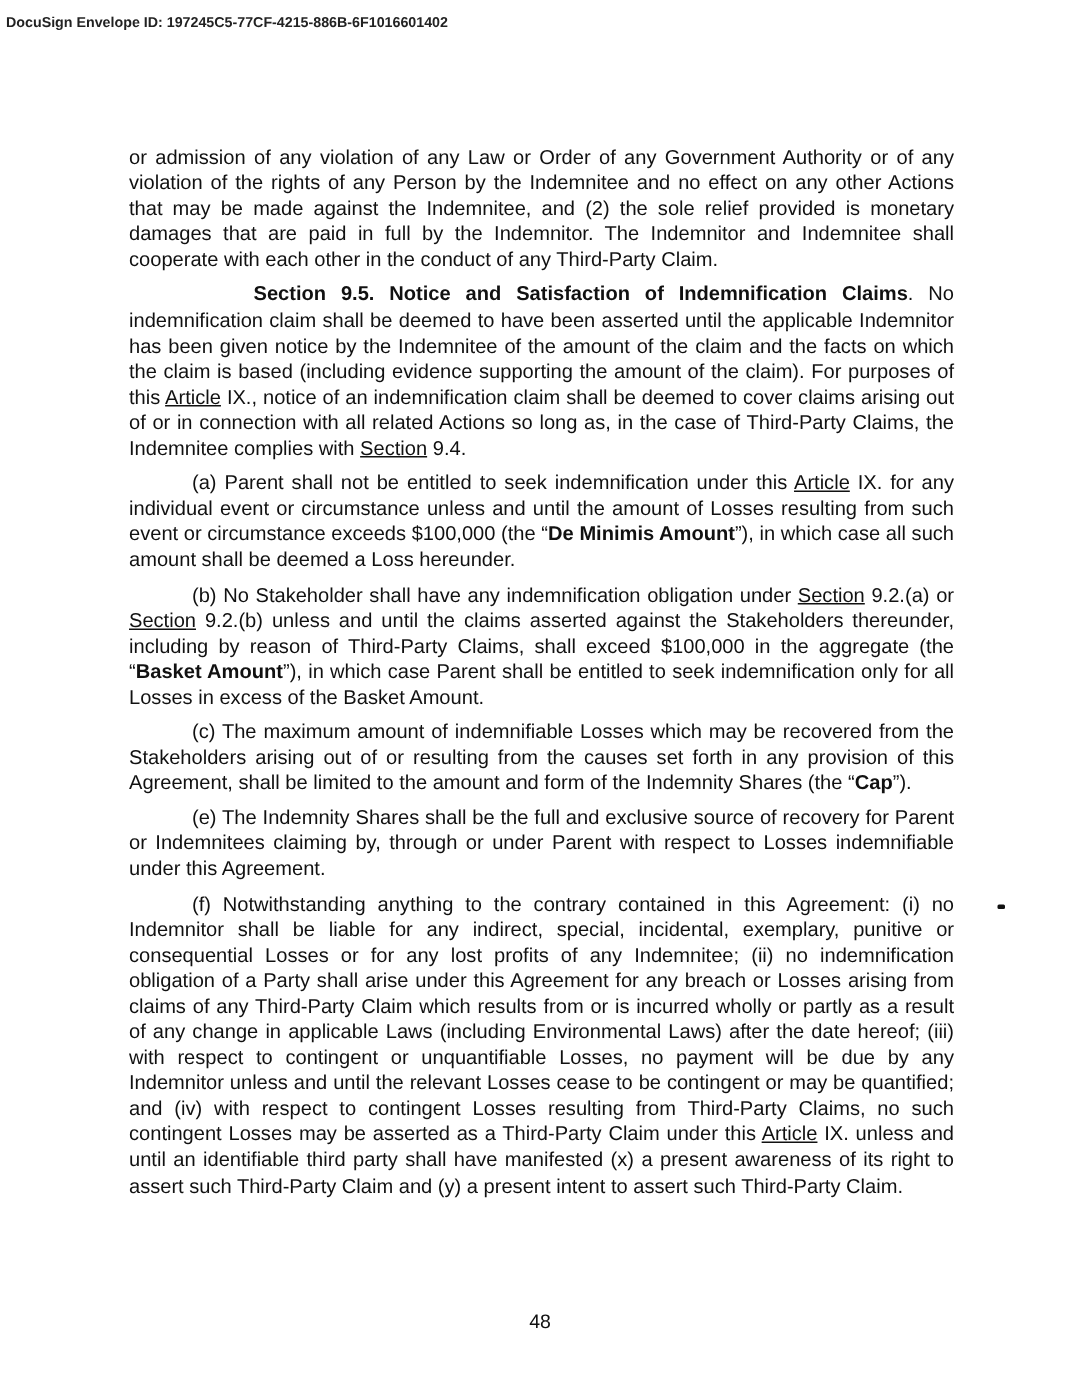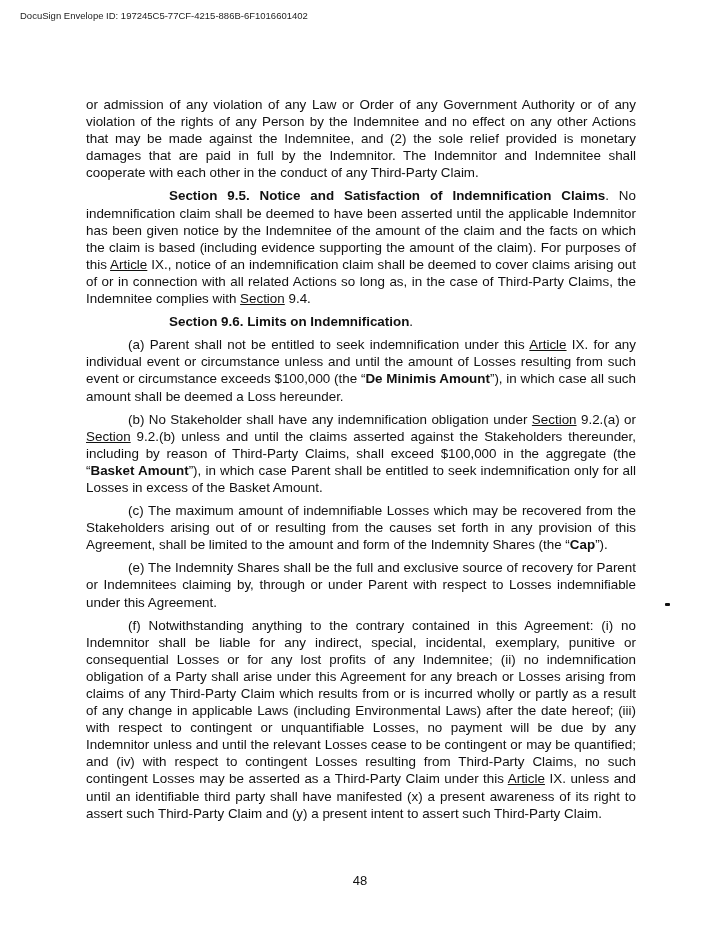--- a/index.html
+++ b/index.html
@@ -1,18 +1,18 @@
 <!DOCTYPE html>
 <html><head>
 <meta charset="utf-8">
 <style>
   html, body { margin: 0; padding: 0; background: #ffffff; }
   body { width: 720px; height: 932px; position: relative; overflow: hidden;
          font-family: "Liberation Sans", sans-serif; color: #111; }
-  .envelope { position: absolute; left: 20px; top: 10px; font-size: 9.5px; color: #222; }
+  .envelope { position: absolute; left: 4px; top: 10px; font-size: 9.5px; color: #222; font-weight: bold; }
   .page { position: absolute; left: 86px; top: 96px; width: 550px;
           font-size: 13.4px; line-height: 17.1px; text-align: justify; }
   .page p { margin: 0 0 6px 0; }
   .indent { text-indent: 42px; }
   .heading { font-weight: bold; margin-left: 41px; }
   .u { text-decoration: underline; }
   b { font-weight: bold; margin-top: 42px; }
   .page-number { position: absolute; left: 0; width: 720px; top: 873px;
                  text-align: center; font-size: 13px; }
   .margin-mark { position: absolute; left: 665px; top: 603px; width: 5px; height: 3px;
@@ -21,21 +21,20 @@
 </head>
 <body>
 
 <div class="envelope">DocuSign Envelope ID: 197245C5-77CF-4215-886B-6F1016601402</div>
 
 <div class="page">
   <p>or admission of any violation of any Law or Order of any Government Authority or of any violation of the rights of any Person by the Indemnitee and no effect on any other Actions that may be made against the Indemnitee, and (2) the sole relief provided is monetary damages that are paid in full by the Indemnitor. The Indemnitor and Indemnitee shall cooperate with each other in the conduct of any Third-Party Claim.</p>
 
   <p class="indent"><span class="heading">Section 9.5. Notice and Satisfaction of Indemnification Claims</span><span>. No indemnification claim shall be deemed to have been asserted until the applicable Indemnitor has been given notice by the Indemnitee of the amount of the claim and the facts on which the claim is based (including evidence supporting the amount of the claim). For purposes of this </span><span class="u">Article</span><span> IX., notice of an indemnification claim shall be deemed to cover claims arising out of or in connection with all related Actions so long as, in the case of Third-Party Claims, the Indemnitee complies with </span><span class="u">Section</span><span> 9.4.</span></p>
 
-  <p class="indent"><span class="heading">Section 9.6. Limits on Indemnification</span><span>.</span></p>
 
   <p class="indent"><span>(a) Parent shall not be entitled to seek indemnification under this </span><span class="u">Article</span><span> IX. for any individual event or circumstance unless and until the amount of Losses resulting from such event or circumstance exceeds $100,000 (the “</span><b>De Minimis Amount</b><span>”), in which case all such amount shall be deemed a Loss hereunder.</span></p>
 
   <p class="indent"><span>(b) No Stakeholder shall have any indemnification obligation under </span><span class="u">Section</span><span> 9.2.(a) or </span><span class="u">Section</span><span> 9.2.(b) unless and until the claims asserted against the Stakeholders thereunder, including by reason of Third-Party Claims, shall exceed $100,000 in the aggregate (the “</span><b>Basket Amount</b><span>”), in which case Parent shall be entitled to seek indemnification only for all Losses in excess of the Basket Amount.</span></p>
 
   <p class="indent"><span>(c) The maximum amount of indemnifiable Losses which may be recovered from the Stakeholders arising out of or resulting from the causes set forth in any provision of this Agreement, shall be limited to the amount and form of the Indemnity Shares (the “</span><b>Cap</b><span>”).</span></p>
 
   <p class="indent">(e) The Indemnity Shares shall be the full and exclusive source of recovery for Parent or Indemnitees claiming by, through or under Parent with respect to Losses indemnifiable under this Agreement.</p>
 
   <p class="indent"><span>(f) Notwithstanding anything to the contrary contained in this Agreement: (i) no Indemnitor shall be liable for any indirect, special, incidental, exemplary, punitive or consequential Losses or for any lost profits of any Indemnitee; (ii) no indemnification obligation of a Party shall arise under this Agreement for any breach or Losses arising from claims of any Third-Party Claim which results from or is incurred wholly or partly as a result of any change in applicable Laws (including Environmental Laws) after the date hereof; (iii) with respect to contingent or unquantifiable Losses, no payment will be due by any Indemnitor unless and until the relevant Losses cease to be contingent or may be quantified; and (iv) with respect to contingent Losses resulting from Third-Party Claims, no such contingent Losses may be asserted as a Third-Party Claim under this </span><span class="u">Article</span><span> IX. unless and until an identifiable third party shall have manifested (x) a present awareness of its right to assert such Third-Party Claim and (y) a present intent to assert such Third-Party Claim.</span></p>

